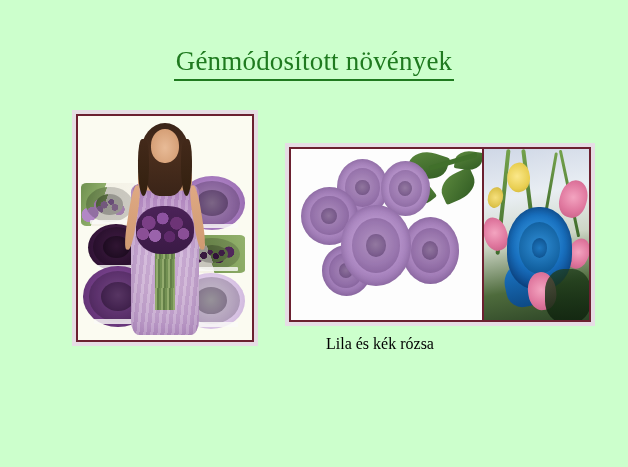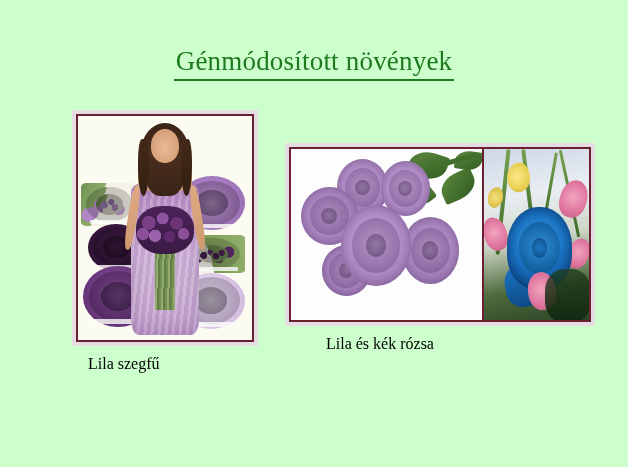--- a/index.html
+++ b/index.html
@@ -454,21 +454,20 @@
           <div class="w-hair"></div>
           <div class="w-head"></div>
           <div class="bouquet-stems"></div>
           <div class="bouquet"></div>
         </div>
 
       </div>
     </div>
   </div>
 
-  <div class="caption" id="caption-carnation">Lila szegfű</div>
 
   <div class="picture-frame" id="roses-pair">
     <div class="inner-border">
 
       <div class="photo-cell" id="photo-purple-roses">
         <div class="leaf" id="pr-leaf1"></div>
         <div class="leaf" id="pr-leaf2"></div>
         <div class="leaf" id="pr-leaf3"></div>
         <div class="leaf" id="pr-leaf4"></div>
         <div id="pr-stem"></div>

